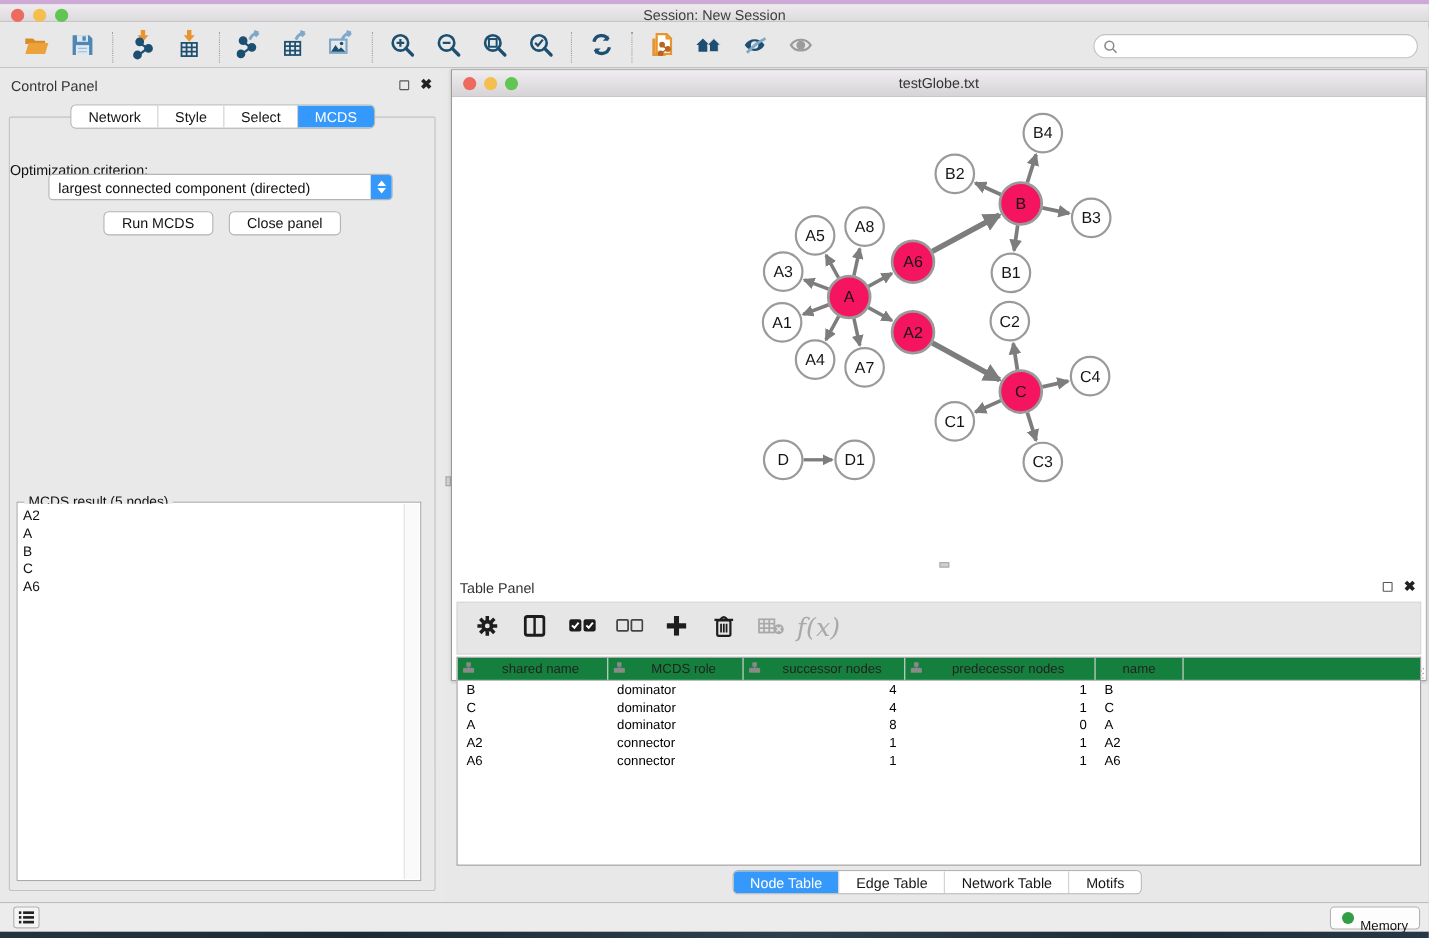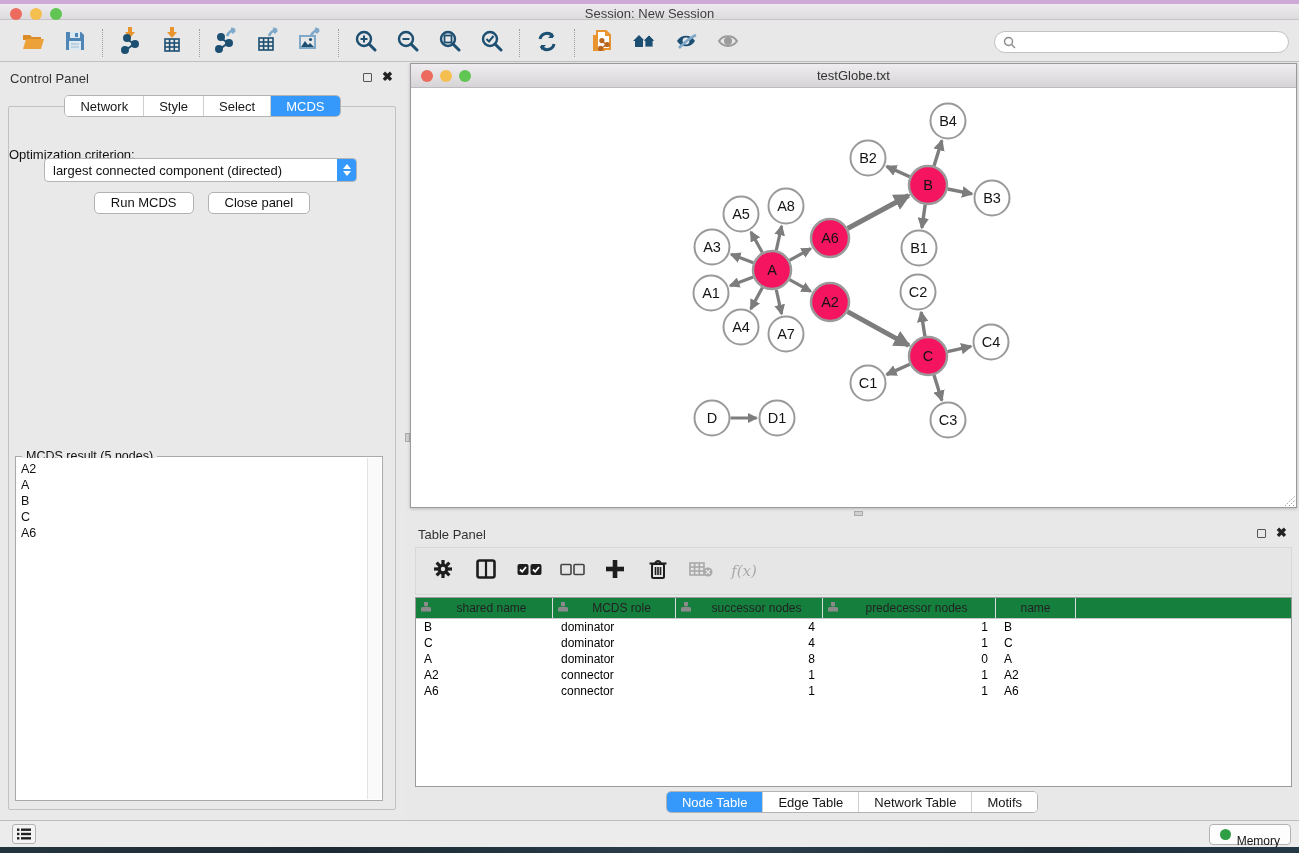--- a/index.html
+++ b/index.html
@@ -56,21 +56,21 @@
                    font-size:12.5px; color:#111;text-align:center; }
   .result-list { position:absolute; inset:1px 15px 1px 1px; background:#fff; padding:3px 0 0 4px; }
   .result-item { font-size:12.5px; line-height:16px; color:#111; }
   .result-scroll { position:absolute; top:1px; bottom:1px; right:1px; width:14px; background:#fafafa;
                    border-left:1px solid #e3e3e3; }
 
   
   .right-area { position:absolute; top:62px; left:405px; right:0; bottom:33px; background:#e8e8e8; }
   .v-handle { position:absolute; left:0; top:371px; width:5px; height:9px; background:#cfcfcf; border:1px solid #a9a9a9; }
 
-  .network-window { position:absolute; left:5px; top:1px; width:887px; height:445px;
+  .network-window { position:absolute; left:5px; top:1px; width:887px; height:556px;
                     border:1px solid #9a9a9a; background:#fff; box-shadow:0 1px 3px rgba(0,0,0,.2); }
   .nw-titlebar { position:absolute; top:0; left:0; right:0; height:24px;
                  background:linear-gradient(#efedef,#d6d4d6); border-bottom:1px solid #bdbbbd; }
   .nw-title { text-align:center; font-size:13px; line-height:24px; color:#333; }
   .nw-canvas { position:absolute; top:25px; left:0; right:0; bottom:0; background:#fff; overflow:hidden; }
   .grip { position:absolute; right:1px; bottom:1px; }
 
   .h-divider { position:absolute; left:5px; right:2px; top:446px; height:12px; }
   .h-handle { position:absolute; left:50%; top:3px; width:9px; height:5px; background:#cfcfcf; border:1px solid #a9a9a9; }
 
@@ -556,21 +556,21 @@
                   <line x1="1" y1="5" x2="15" y2="5"></line>
                   <line x1="1" y1="9" x2="15" y2="9"></line>
   <line x1="5.6" y1="1" x2="5.6" y2="13"></line>
                   <line x1="10.3" y1="1" x2="10.3" y2="13"></line>
                 </g>
                 <circle cx="19" cy="12" r="4.5" fill="#a9a9a9"></circle>
      <path d="M17 10 l4 4 M21 10 l-4 4" stroke="#e6e6e6" stroke-width="1.4"></path>
               </svg></span>
           </div>
           <div class="tp-tbtn">
-            <span style="font-family:'DejaVu Serif',serif;font-style:italic;font-size:15px;color:#a9a9a9;">f(x)</span>
+            <span style="font-family:'DejaVu Serif',serif;font-style:italic;font-size:23px;color:#a9a9a9;">f(x)</span>
           </div>
         </div>
       <div class="tp-table">
         <div class="tp-head" id="tp-head">
             <div class="th" style="width: 137px;">
               <span class="th-icon"><svg width="10" height="10" viewBox="0 0 10 10">
                   <g stroke="#8a8a8a" stroke-width="1" fill="#8a8a8a">
      <rect x="3.5" y="0.5" width="3" height="3"></rect>
                     <rect x="0" y="6" width="3" height="3"></rect>
      <rect x="3.5" y="6" width="3" height="3"></rect>

